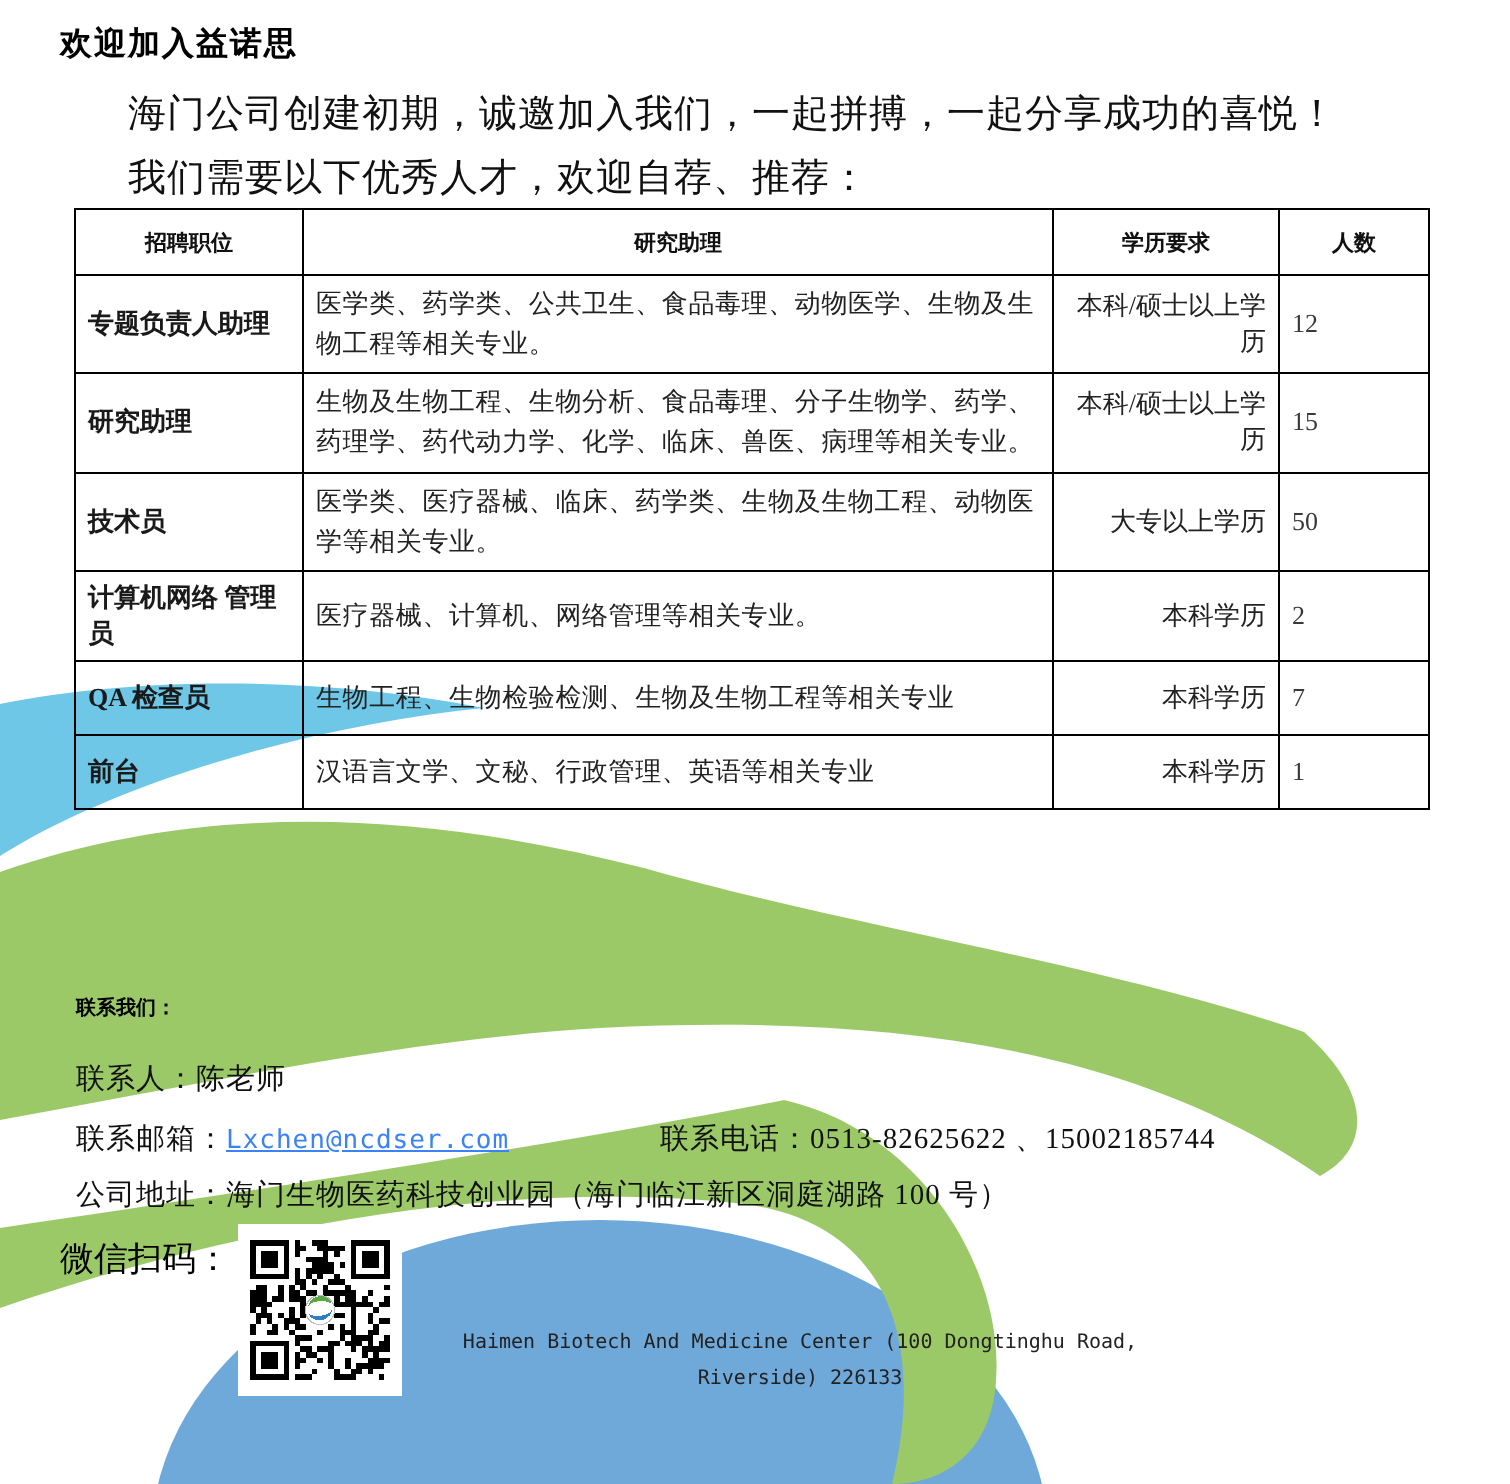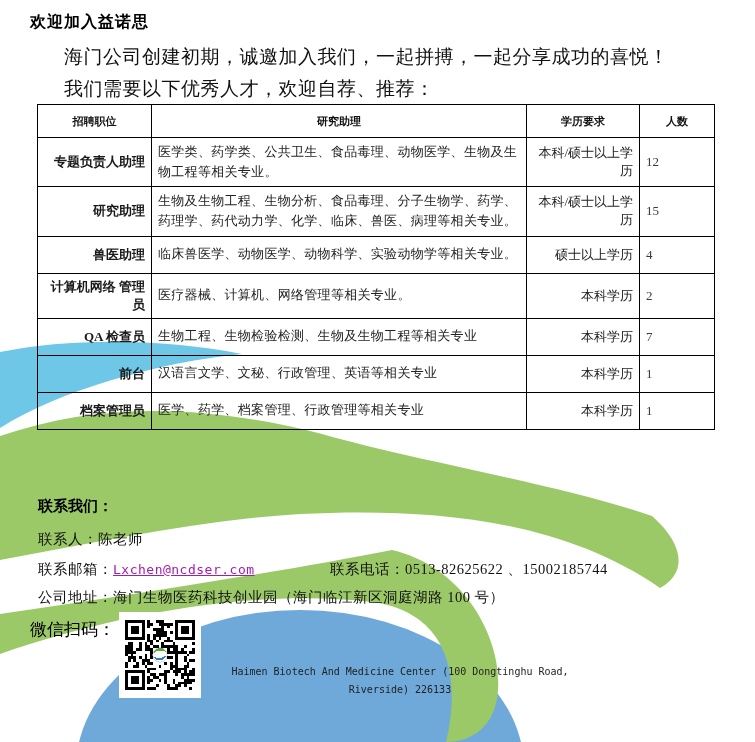--- a/index.html
+++ b/index.html
@@ -22,32 +22,32 @@
     border-collapse:collapse;table-layout:fixed;
     font-size:13px;color:#222;
   }
   table.jobs th, table.jobs td{
     border:1.4px solid #000;
     padding:4px 6px;
     vertical-align:middle;
     background:transparent;
   }
   table.jobs th{font-weight:bold;font-size:11px;height:24px;color:#111;}
-  td.c-pos{text-align:right;font-weight:bold;font-size:13px;color:#1a1a1a;}
+  td.c-pos{text-align:left;font-weight:bold;font-size:13px;color:#1a1a1a;}
   td.c-major{text-align:left;padding-left:9px;line-height:1.55;letter-spacing:0.3px;}
   td.c-edu{text-align:right;}
   td.c-num{color:#3a3a3a;}
   tr.r1line td{height:28px;}
 
-  .contact-heading{left:38px;top:497px;font-family:Liberation Sans, sans-serif;font-weight:bold;font-size:15px;color:#000;}
+  .contact-heading{left:38px;top:497px;font-family:Liberation Sans, sans-serif;font-weight:bold;font-size:10px;color:#000;}
   .contact-line{left:38px;font-size:14.5px;letter-spacing:0.5px;color:#111;}
   .l-person{top:530px;}
   .l-email{top:560px;width:640px;}
   .l-addr{top:588px;}
-  .email-link{color:#a21caf;font-family:"DejaVu Sans Mono",monospace;font-size:13px;}
+  .email-link{color:#3b82f6;font-family:"DejaVu Sans Mono",monospace;font-size:13px;}
   .phone-block{position:absolute;left:292px;top:0px;white-space:nowrap;}
   .wechat-label{left:30px;top:618px;font-family:"Liberation Sans",sans-serif;font-weight:normal;font-size:17px;color:#000;}
 
   .qr-box{position:absolute;left:119px;top:612px;width:82px;height:86px;background:#ffffff;z-index:2;
     display:flex;align-items:center;justify-content:center;}
   .footer{
     position:absolute;left:200px;top:663px;width:400px;z-index:2;
     text-align:center;font-family:"DejaVu Sans Mono",monospace;
     font-size:10px;line-height:1.8;color:#222;
   }
@@ -99,47 +99,41 @@
         <td class="c-major">医学类、药学类、公共卫生、食品毒理、动物医学、生物及生物工程等相关专业。</td>
         <td class="c-edu">本科/硕士以上学历</td>
         <td class="c-num">12</td>
       </tr>
       <tr>
         <td class="c-pos">研究助理</td>
         <td class="c-major">生物及生物工程、生物分析、食品毒理、分子生物学、药学、药理学、药代动力学、化学、临床、兽医、病理等相关专业。</td>
         <td class="c-edu">本科/硕士以上学历</td>
         <td class="c-num">15</td>
       </tr>
-      <tr class="r1line">
-        <td class="c-pos">兽医助理</td>
-        <td class="c-major">临床兽医学、动物医学、动物科学、实验动物学等相关专业。</td>
-        <td class="c-edu">硕士以上学历</td>
-        <td class="c-num">4</td>
+      <tr>
+        <td class="c-pos">技术员</td>
+        <td class="c-major">医学类、医疗器械、临床、药学类、生物及生物工程、动物医学等相关专业。</td>
+        <td class="c-edu">大专以上学历</td>
+        <td class="c-num">50</td>
       </tr>
       <tr class="r1line">
         <td class="c-pos">计算机网络 管理员</td>
         <td class="c-major">医疗器械、计算机、网络管理等相关专业。</td>
         <td class="c-edu">本科学历</td>
         <td class="c-num">2</td>
       </tr>
       <tr class="r1line">
         <td class="c-pos">QA 检查员</td>
         <td class="c-major">生物工程、生物检验检测、生物及生物工程等相关专业</td>
         <td class="c-edu">本科学历</td>
         <td class="c-num">7</td>
       </tr>
       <tr class="r1line">
         <td class="c-pos">前台</td>
         <td class="c-major">汉语言文学、文秘、行政管理、英语等相关专业</td>
-        <td class="c-edu">本科学历</td>
-        <td class="c-num">1</td>
-      </tr>
-      <tr class="r1line">
-        <td class="c-pos">档案管理员</td>
-        <td class="c-major">医学、药学、档案管理、行政管理等相关专业</td>
         <td class="c-edu">本科学历</td>
         <td class="c-num">1</td>
       </tr>
     </tbody>
 </table>
 
 <div class="layer contact-heading">联系我们：</div>
 
 <div class="layer contact-line l-person"><span>联系人：</span><span>陈老师</span></div>
 

